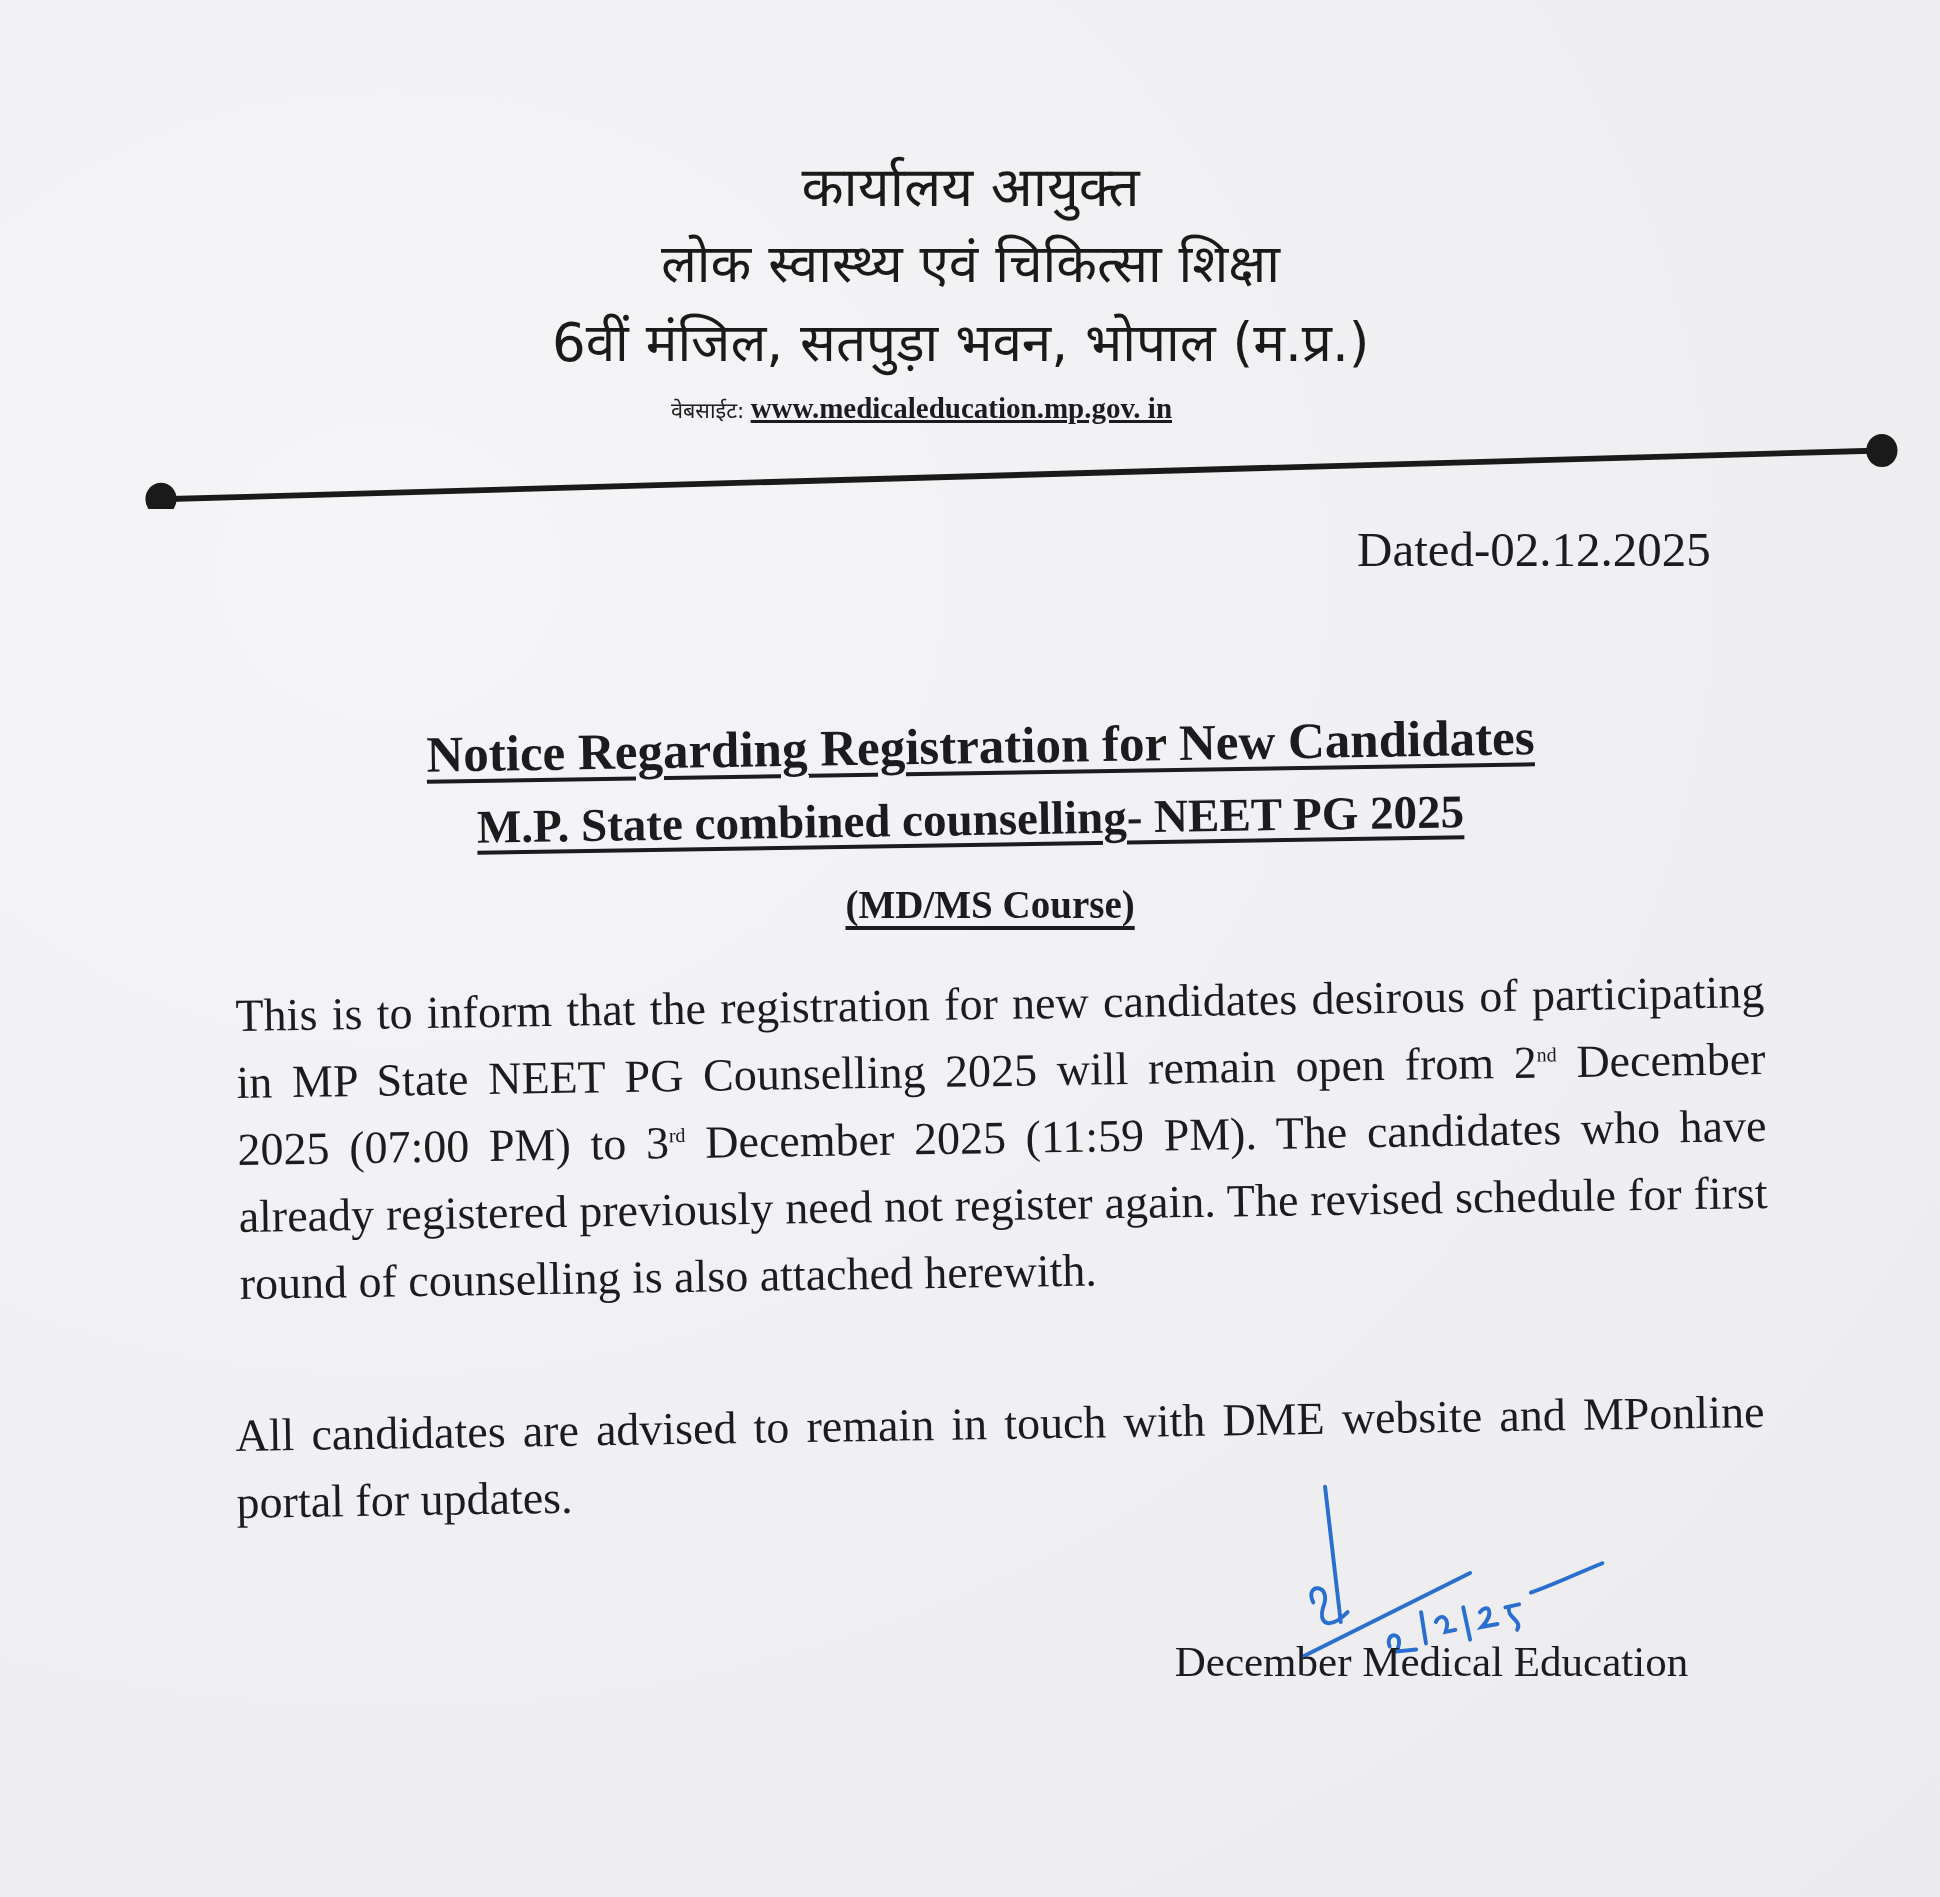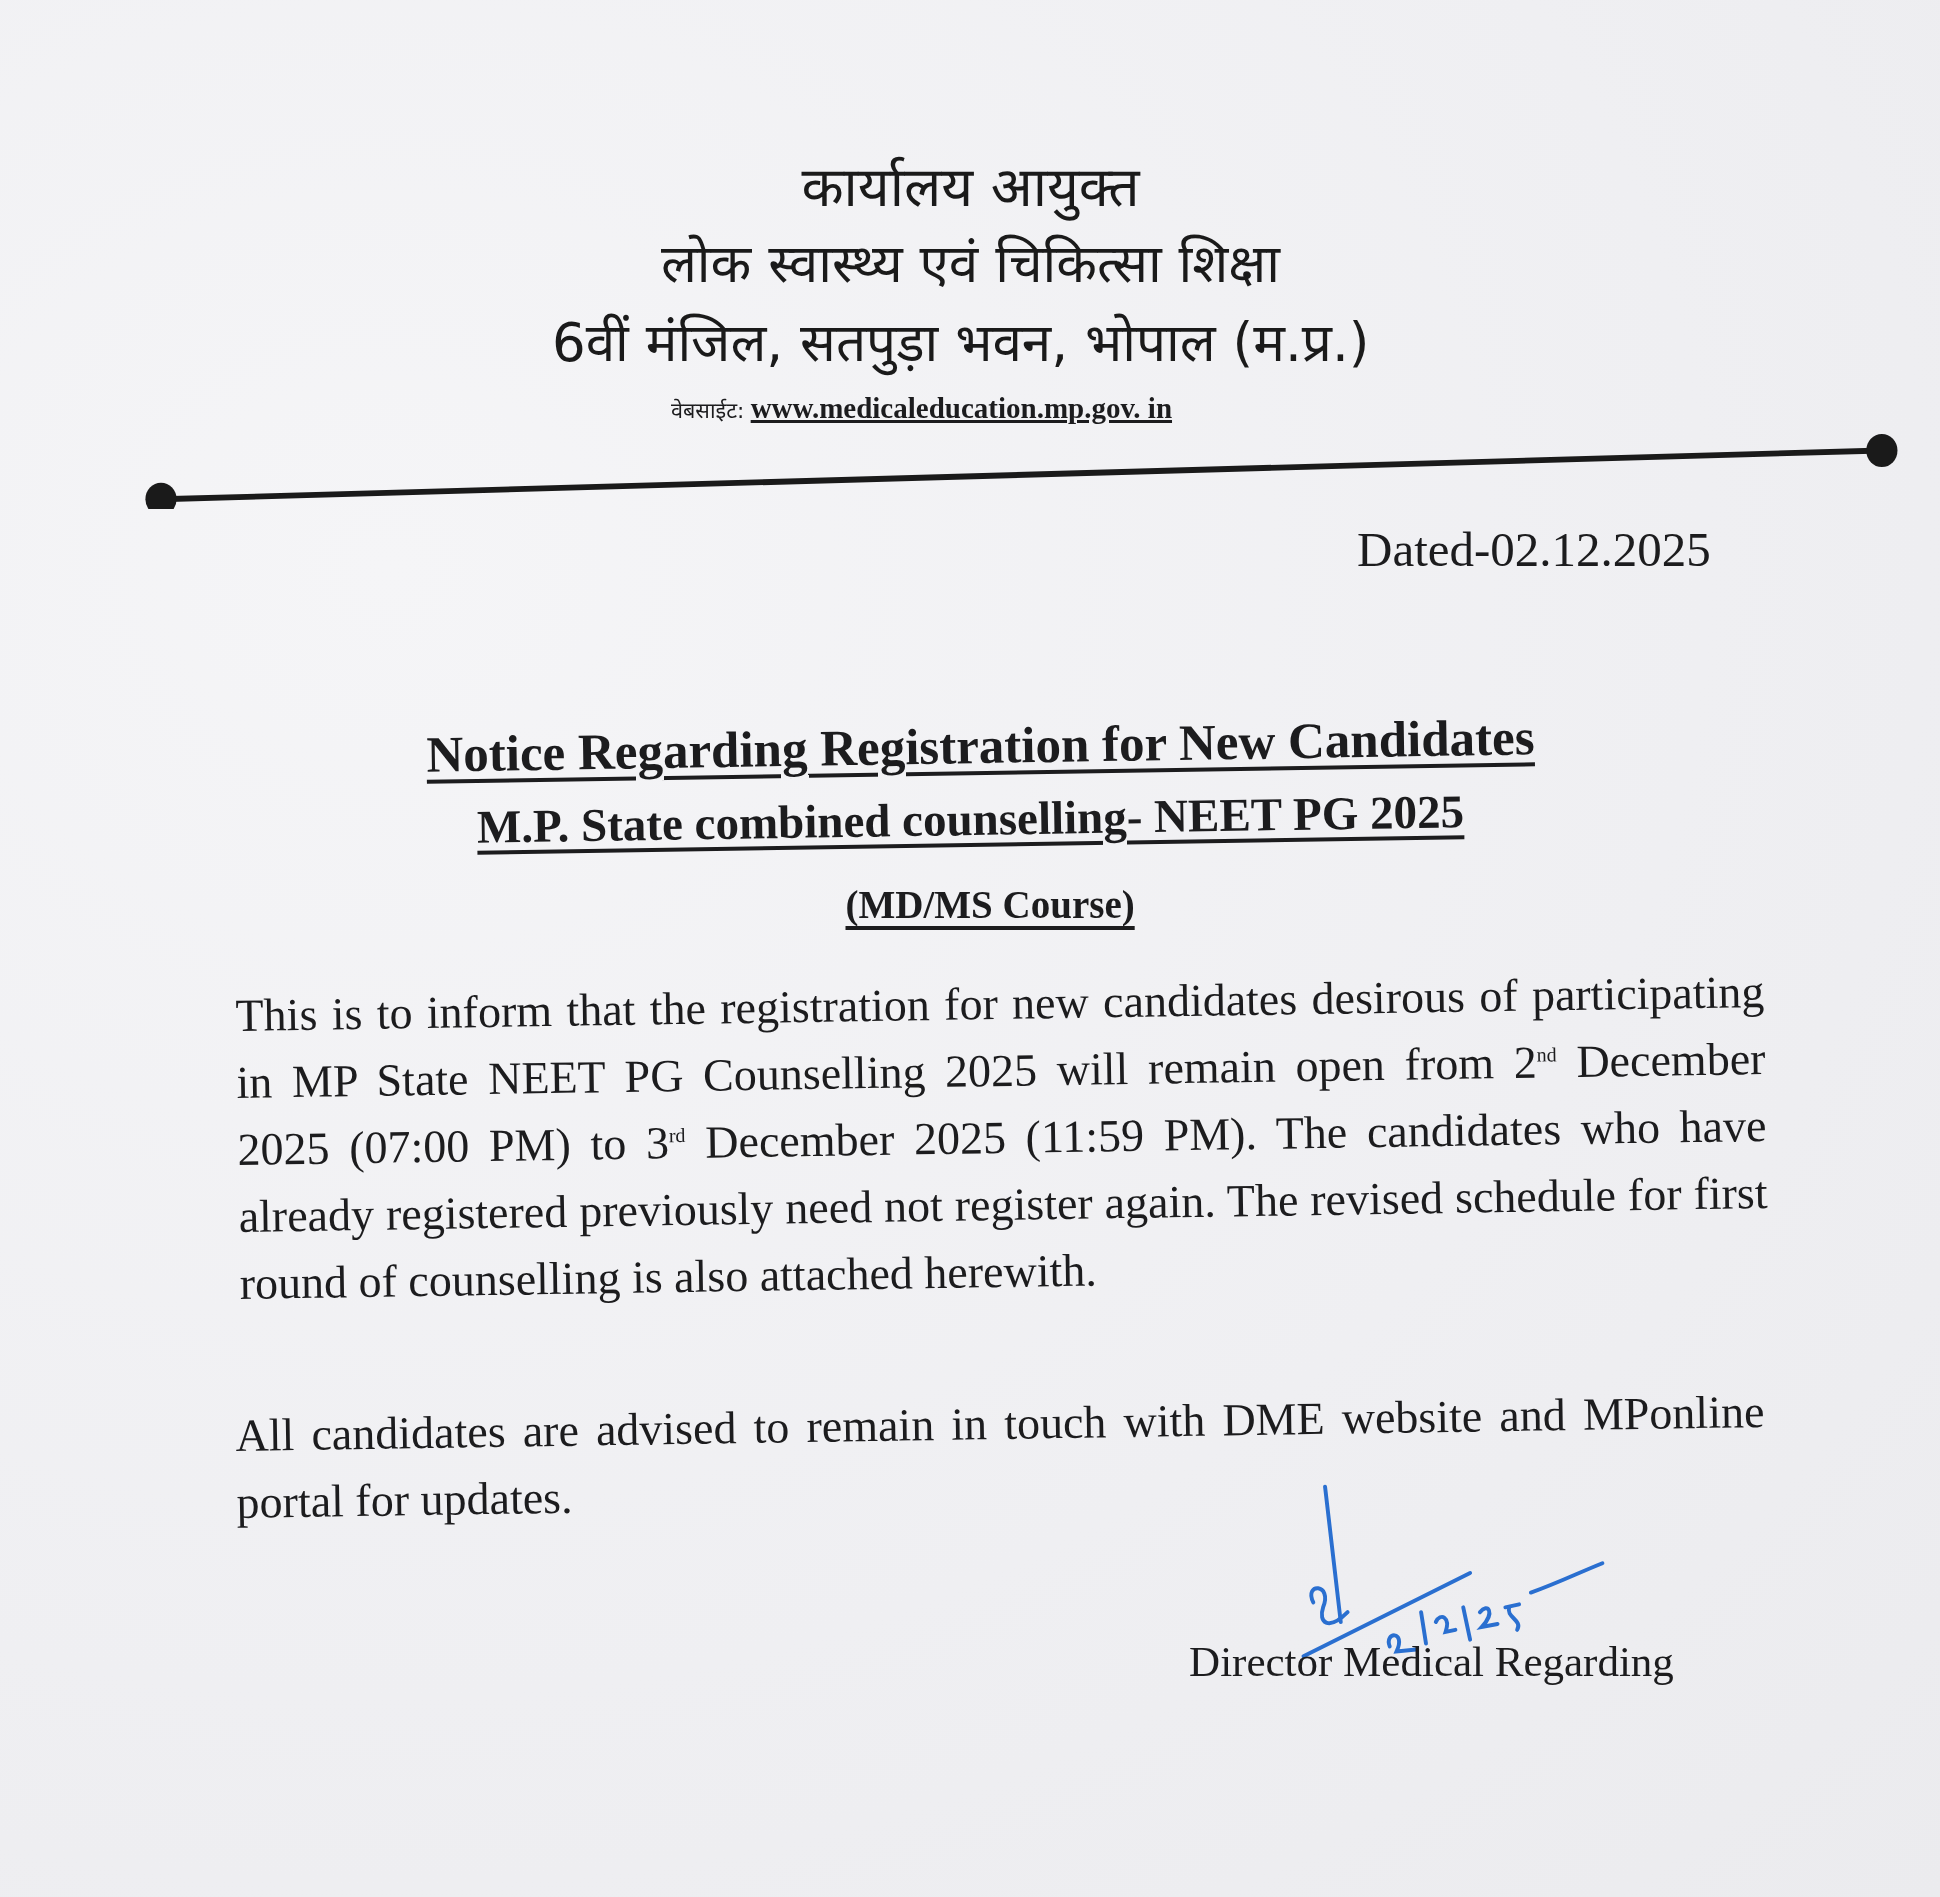--- a/index.html
+++ b/index.html
@@ -87,16 +87,16 @@
       <path d="M150 140 L155 172"></path>
       <path d="M165 150 C170 140 180 145 175 160 L185 158"></path>
       <path d="M193 135 L200 168"></path>
       <path d="M210 140 C218 130 226 140 212 155 L228 152"></path>
       <path d="M236 135 L250 132 M240 135 C236 145 254 148 248 158"></path>
       <path d="M262 120 C290 110 310 100 335 90"></path>
     </g>
     <text x="0" y="0" style="display:none">2/12/25</text>
   </svg>
 
-  <div class="sig-block" id="s1">Director Medical Regarding</div>
+  <div class="sig-block" id="s1">December Medical Education</div>
 
 </div>
 
 
 </body></html>

